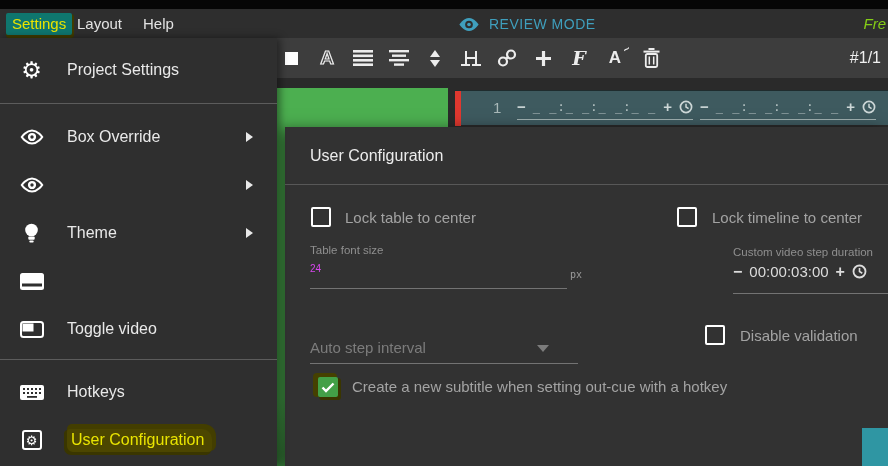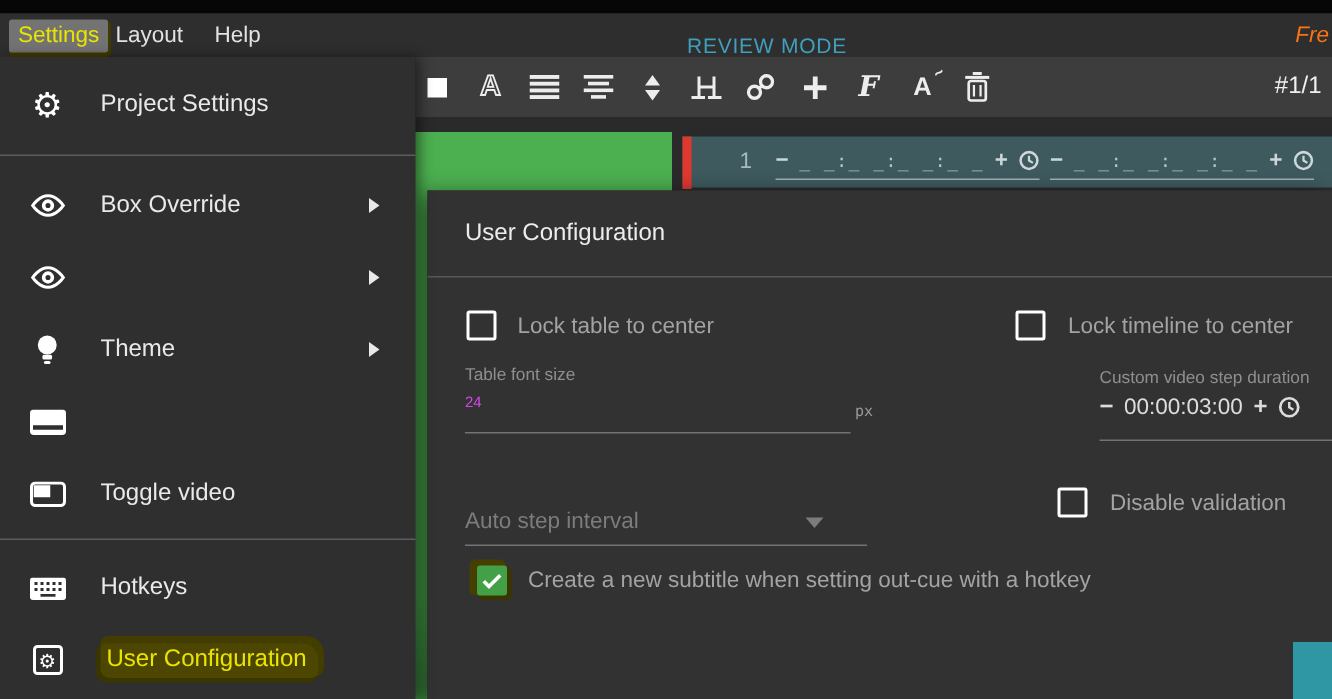--- a/index.html
+++ b/index.html
@@ -3,24 +3,24 @@
 <meta charset="utf-8">
 <style>
   * { margin:0; padding:0; box-sizing:border-box; }
   html,body { width:888px; height:466px; overflow:hidden; }
   body { background:#2a2a2a; font-family:"Liberation Sans", sans-serif; color:#e8e8e8; position:relative; }
 
   
   .topbar   { position:absolute; left:0; top:0; width:888px; height:9px; background:#060606; }
   .menubar  { position:absolute; left:0; top:9px; width:888px; height:29px; background:#2e2e2e; }
   .menu-item{ position:absolute; top:4px; height:22px; line-height:22px; font-size:15px; color:#e2e2e2; cursor:default; }
-  .menu-item.hl { background:#737373; color:#e9e400; padding:0 6px; border-radius:2px; box-shadow:1px 2px 0 1px #403b00; }
+  .menu-item.hl { background:#0f766e; color:#e9e400; padding:0 6px; border-radius:2px; box-shadow:1px 2px 0 1px #403b00; }
   .review   { position:absolute; left:458px; top:4px; height:22px; display:flex; align-items:center; gap:9px;
-              color:#3f9fbd; font-size:14px; letter-spacing:.5px;flex-direction:column; }
-  .fre      { position:absolute; right:2px; top:4px; height:22px; line-height:22px; font-style:italic; color:#f97316; font-size:15px;text-align:right; }
+              color:#3f9fbd; font-size:14px; letter-spacing:.5px; }
+  .fre      { position:absolute; right:2px; top:4px; height:22px; line-height:22px; font-style:italic; color:#84cc16; font-size:15px;text-align:right; }
 
   .toolbar  { position:absolute; left:277px; top:38px; width:611px; height:40px; background:#3d3d3d;
               display:flex; align-items:center; gap:14px; padding-left:3px; }
   .tbi      { display:flex; align-items:center; justify-content:center; width:22px; height:24px; }
   .counter  { position:absolute; right:7px; top:0; height:40px; line-height:40px; font-size:16px; color:#f0f0f0; }
   .sq       { width:13px; height:13px; background:#fff; }
   .glyphA   { font-size:19px; font-weight:700; -webkit-text-stroke:1.2px #ededed; color:transparent; }
   .updown   { display:flex; flex-direction:column; gap:3px; align-items:center; }
   .tri-up   { width:0; height:0; border-left:5px solid transparent; border-right:5px solid transparent; border-bottom:7px solid #ededed; }
   .tri-down { width:0; height:0; border-left:5px solid transparent; border-right:5px solid transparent; border-top:7px solid #ededed; }

